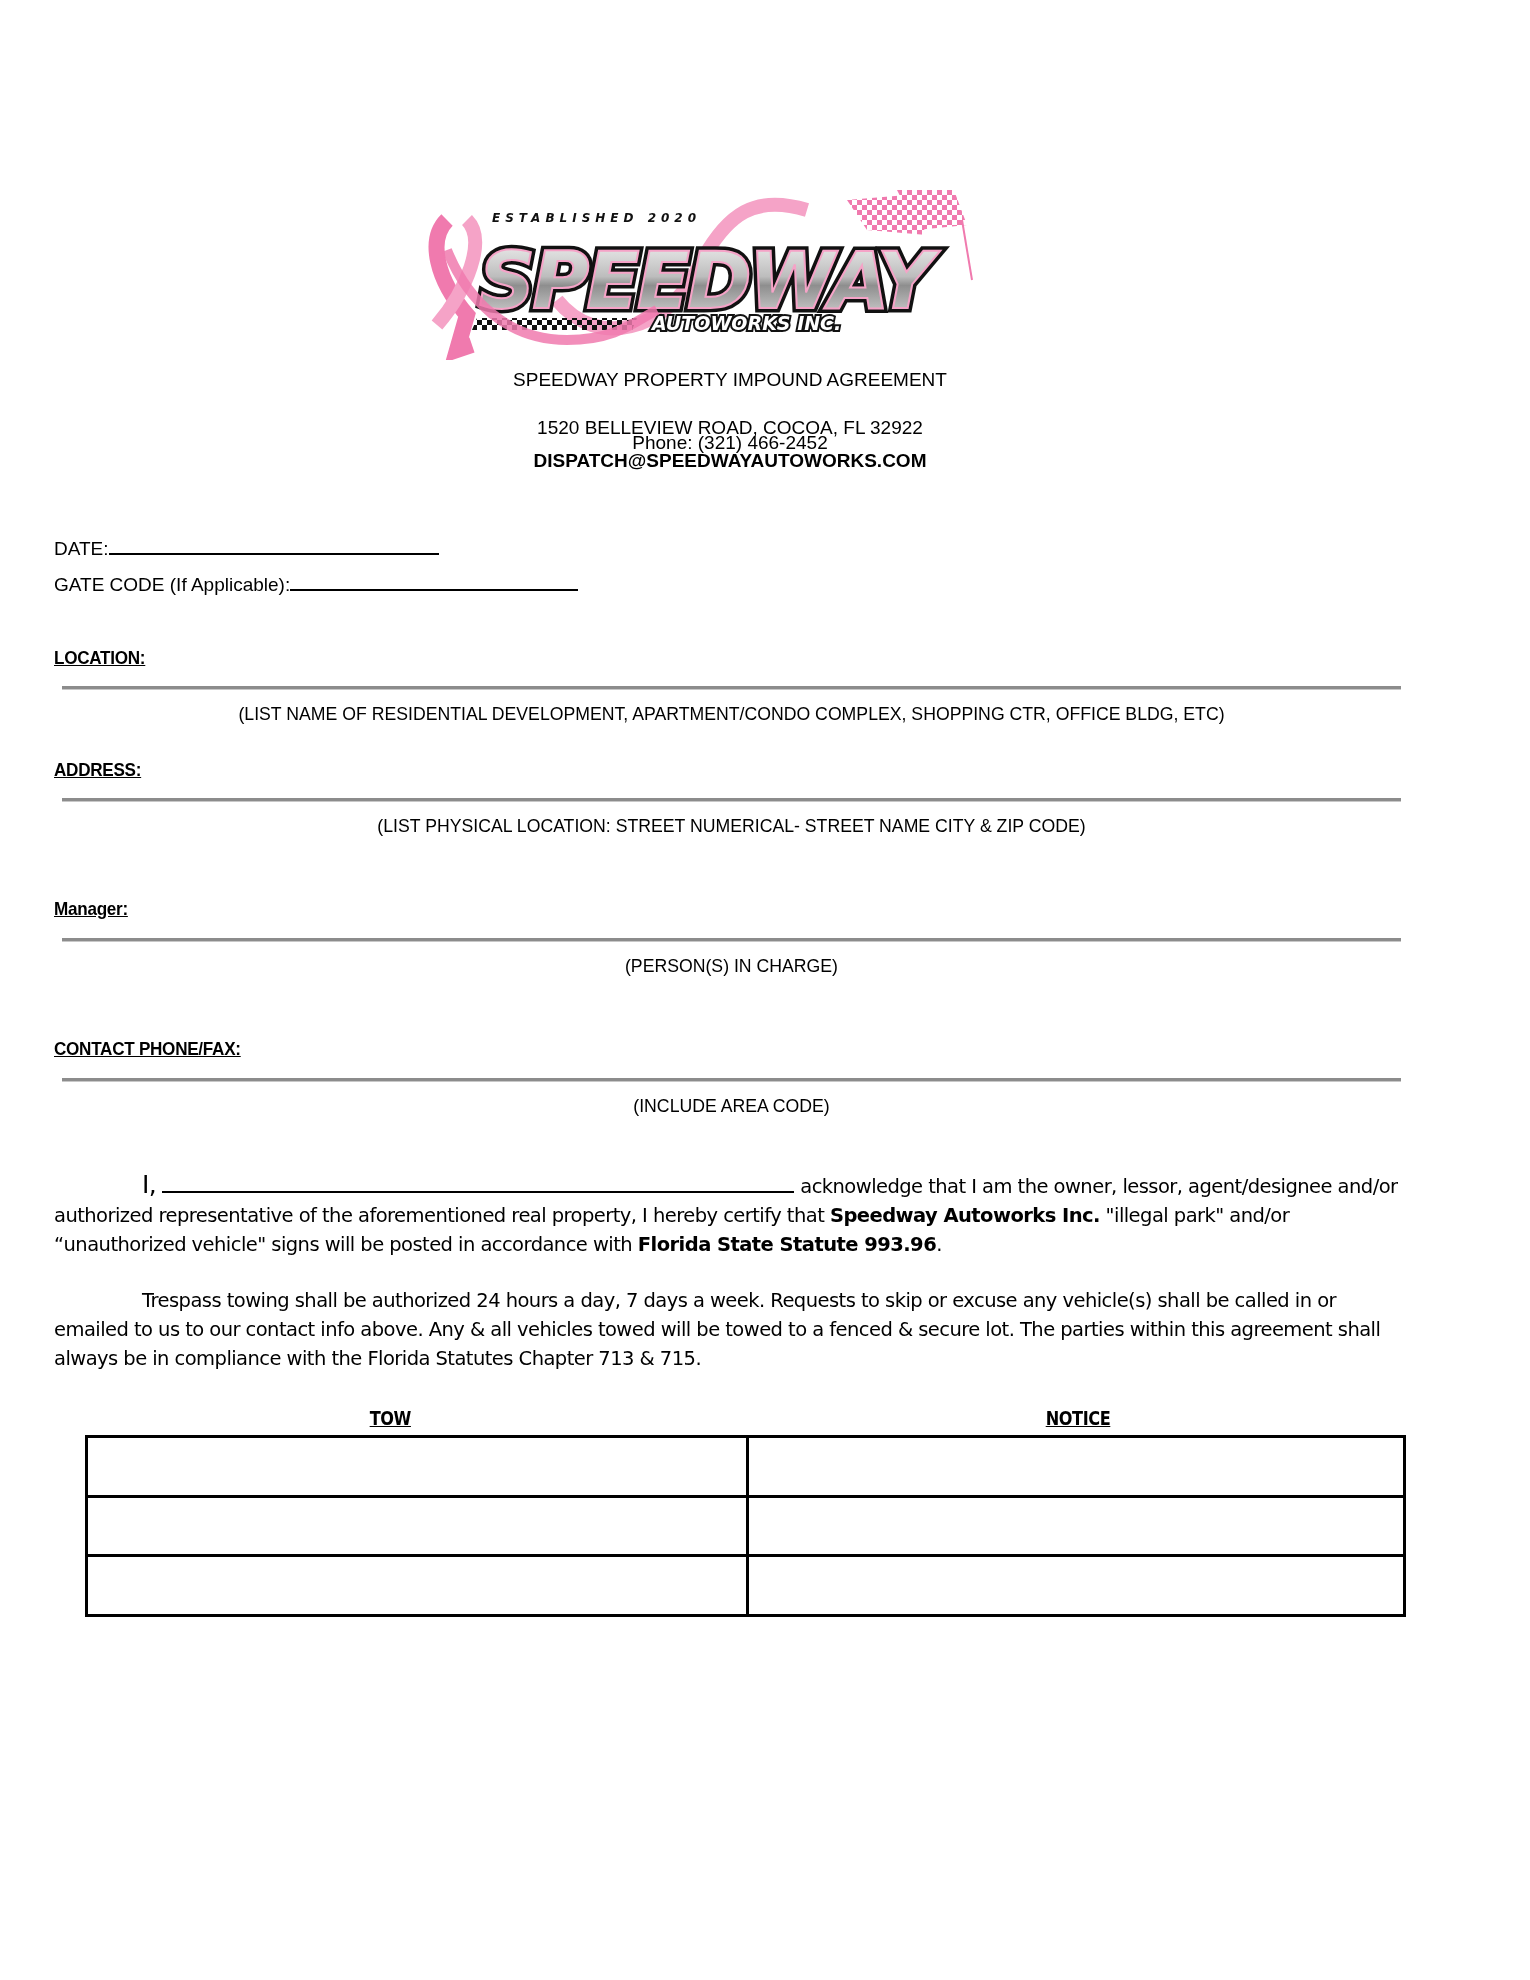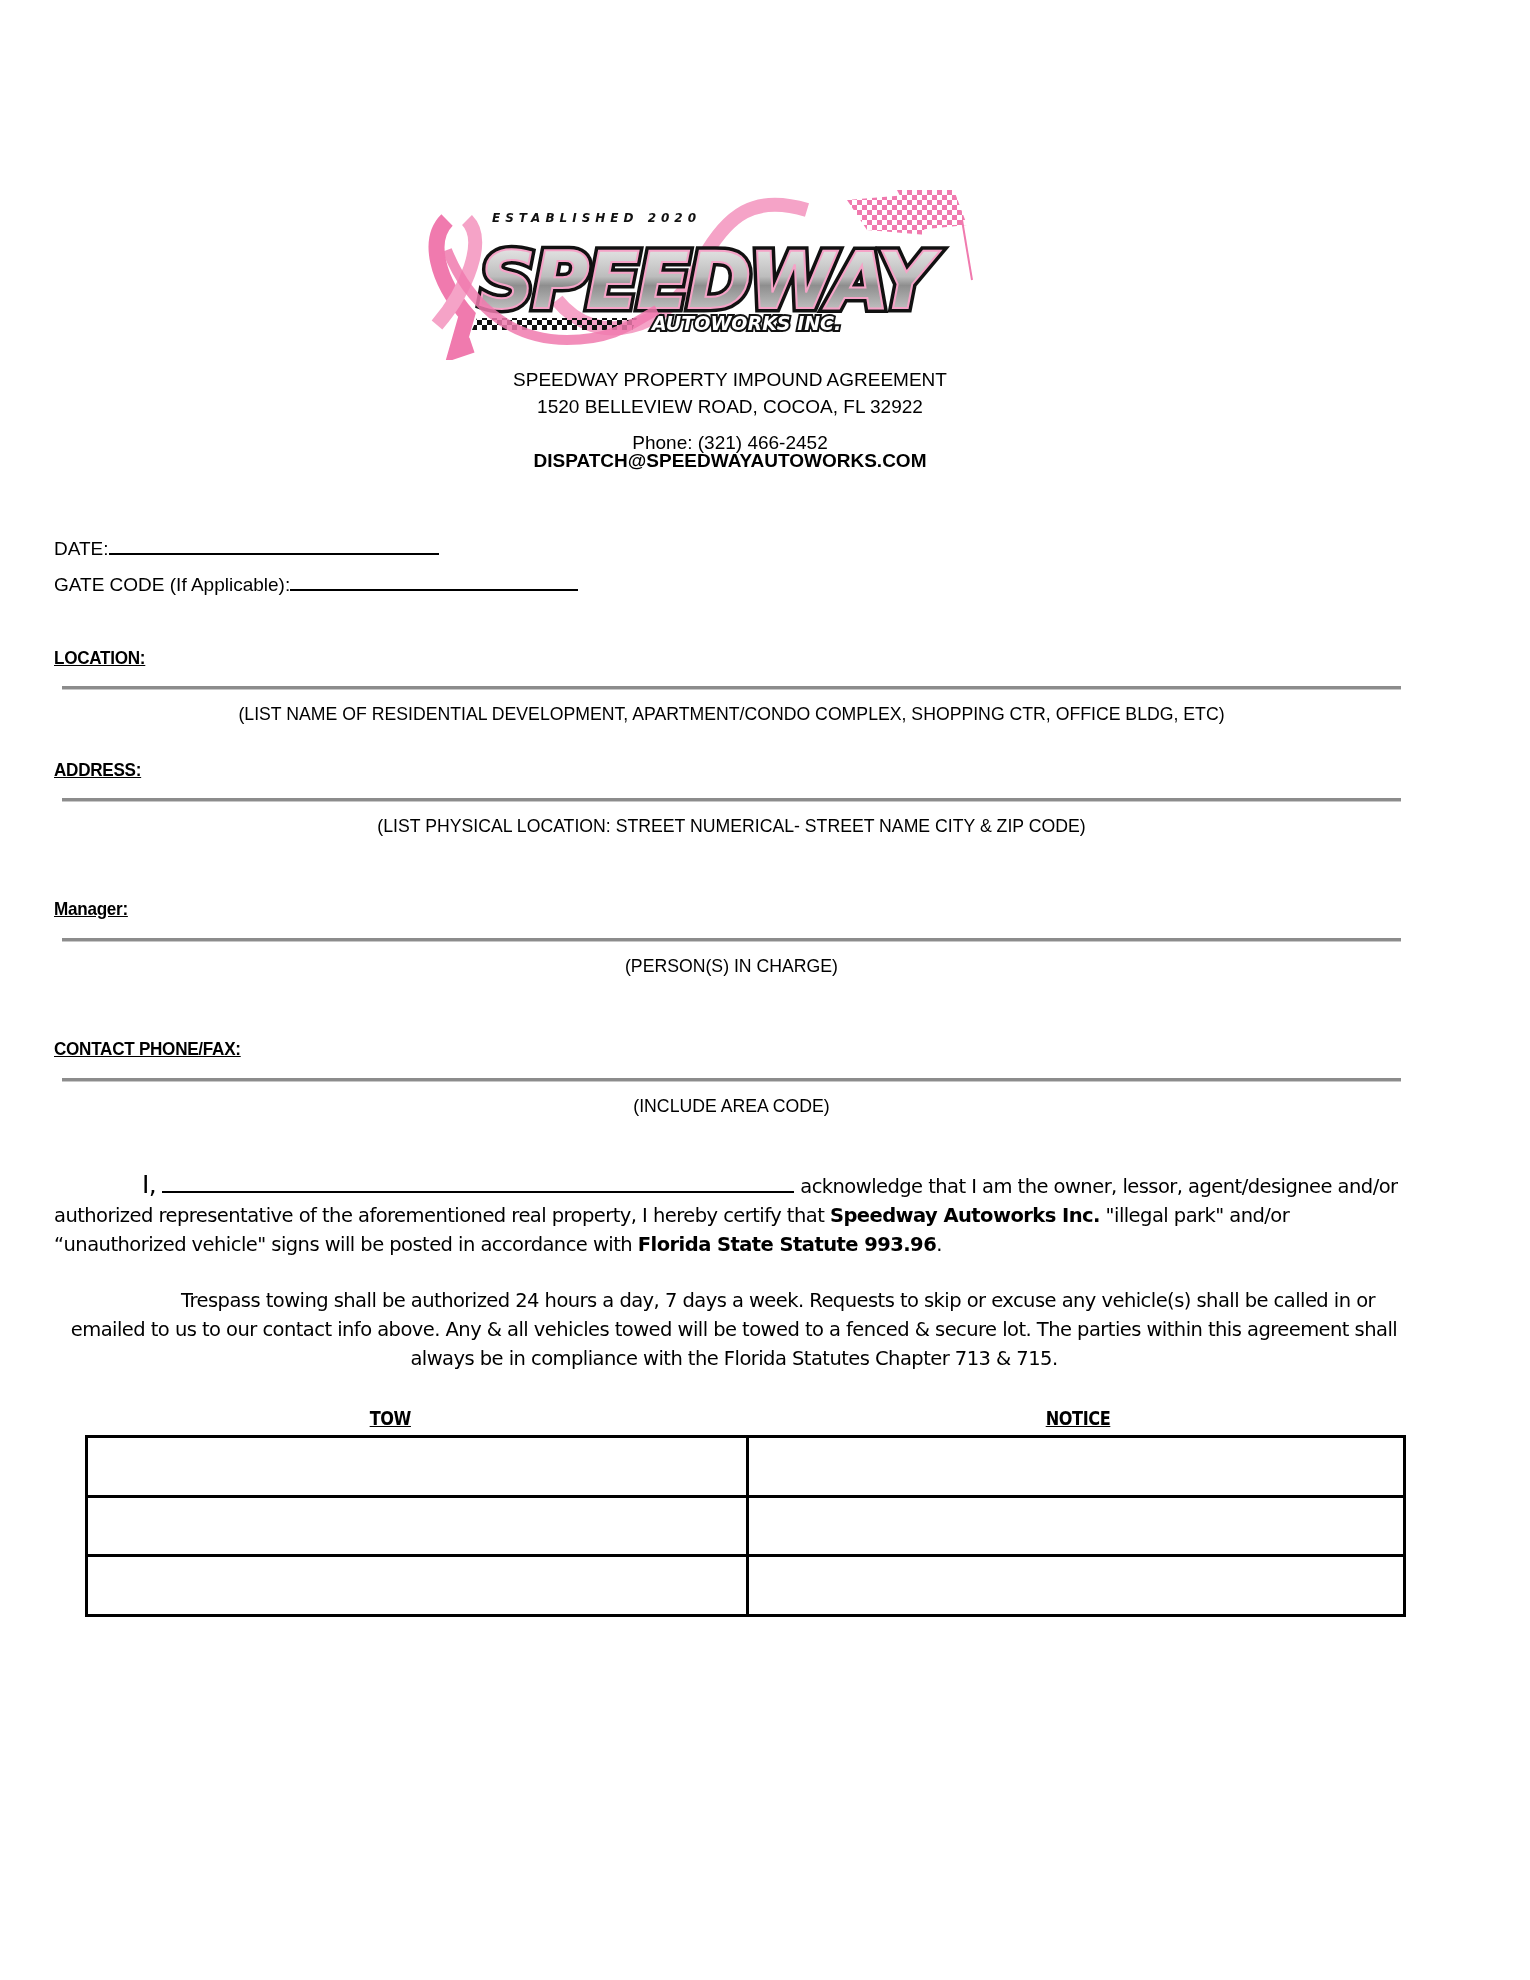--- a/index.html
+++ b/index.html
@@ -70,21 +70,21 @@
 
     <path d="M 50 128 L 210 128 L 205 140 L 45 140 Z" fill="url(#checker)"></path>
 
     <text x="225" y="140" font-family="DejaVu Sans, sans-serif" font-size="19" font-weight="bold" font-style="italic" fill="#ffffff" stroke="#111" stroke-width="4" paint-order="stroke" letter-spacing="0">AUTOWORKS INC.</text>
 
     <path d="M 20 60 C 40 110, 80 150, 140 150 C 190 150, 210 130, 230 120" fill="none" stroke="#F07AAE" stroke-width="10" opacity="0.85"></path>
   </svg>
 </div>
 
 <div class="hdr-line" style="top:366px;">SPEEDWAY PROPERTY IMPOUND AGREEMENT</div>
-<div class="hdr-line" style="top:393px;">1520 BELLEVIEW ROAD, COCOA, FL 32922</div>
+<div class="hdr-line" style="top:414px;">1520 BELLEVIEW ROAD, COCOA, FL 32922</div>
 <div class="hdr-line" style="top:397px;margin-top:32px;">Phone: (321) 466-2452</div>
 <div class="hdr-line" style="top:447px;font-weight:bold;">DISPATCH@SPEEDWAYAUTOWORKS.COM</div>
 
 <div class="abs field-label" style="left:54px; top:496px;margin-top:42px;">
   <span>DATE:</span><span class="field-blank" style="width:330px;"></span>
 </div>
 <div class="abs field-label" style="left:54px; top:563px;margin-top:11px;">
   <span>GATE CODE (If Applicable):</span><span class="field-blank" style="width:288px;"></span>
 </div>
 
@@ -104,21 +104,21 @@
 <div class="rule" style="top:1078px;"></div>
 <div class="hint" style="top:1095px;">(INCLUDE AREA CODE)</div>
 
 <div class="para" style="top:1170px;">
   <span class="indent"></span><span class="i-big">I,</span><span class="sig-blank"></span><span>acknowledge that I am the owner, lessor, agent/designee and/or authorized representative of the  aforementioned real property, I hereby certify that</span>
   <b>Speedway Autoworks Inc.</b>
   <span>"illegal park" and/or “unauthorized vehicle" signs will be posted in accordance with</span>
   <b>Florida State Statute  993.96</b><span>.</span>
 </div>
 
-<div class="para" style="top:1286px;text-align:center;">
+<div class="para" style="top:1286px;">
   <span class="indent"></span><span>Trespass towing shall be authorized 24 hours a day, 7 days a week. Requests to skip or excuse any vehicle(s) shall be called in or emailed to us to our contact info above. Any &amp; all vehicles  towed will be towed to a fenced &amp; secure lot. The parties within this agreement shall always be in compliance with the Florida Statutes Chapter 713 &amp; 715.</span>
 </div>
 
 <div class="col-head" style="left:366px;">TOW</div>
 <div class="col-head" style="left:1040px;">NOTICE</div>
 
 <table id="tow-table">
   <tbody>
       <tr>
     <td style="width:658px;"></td>

